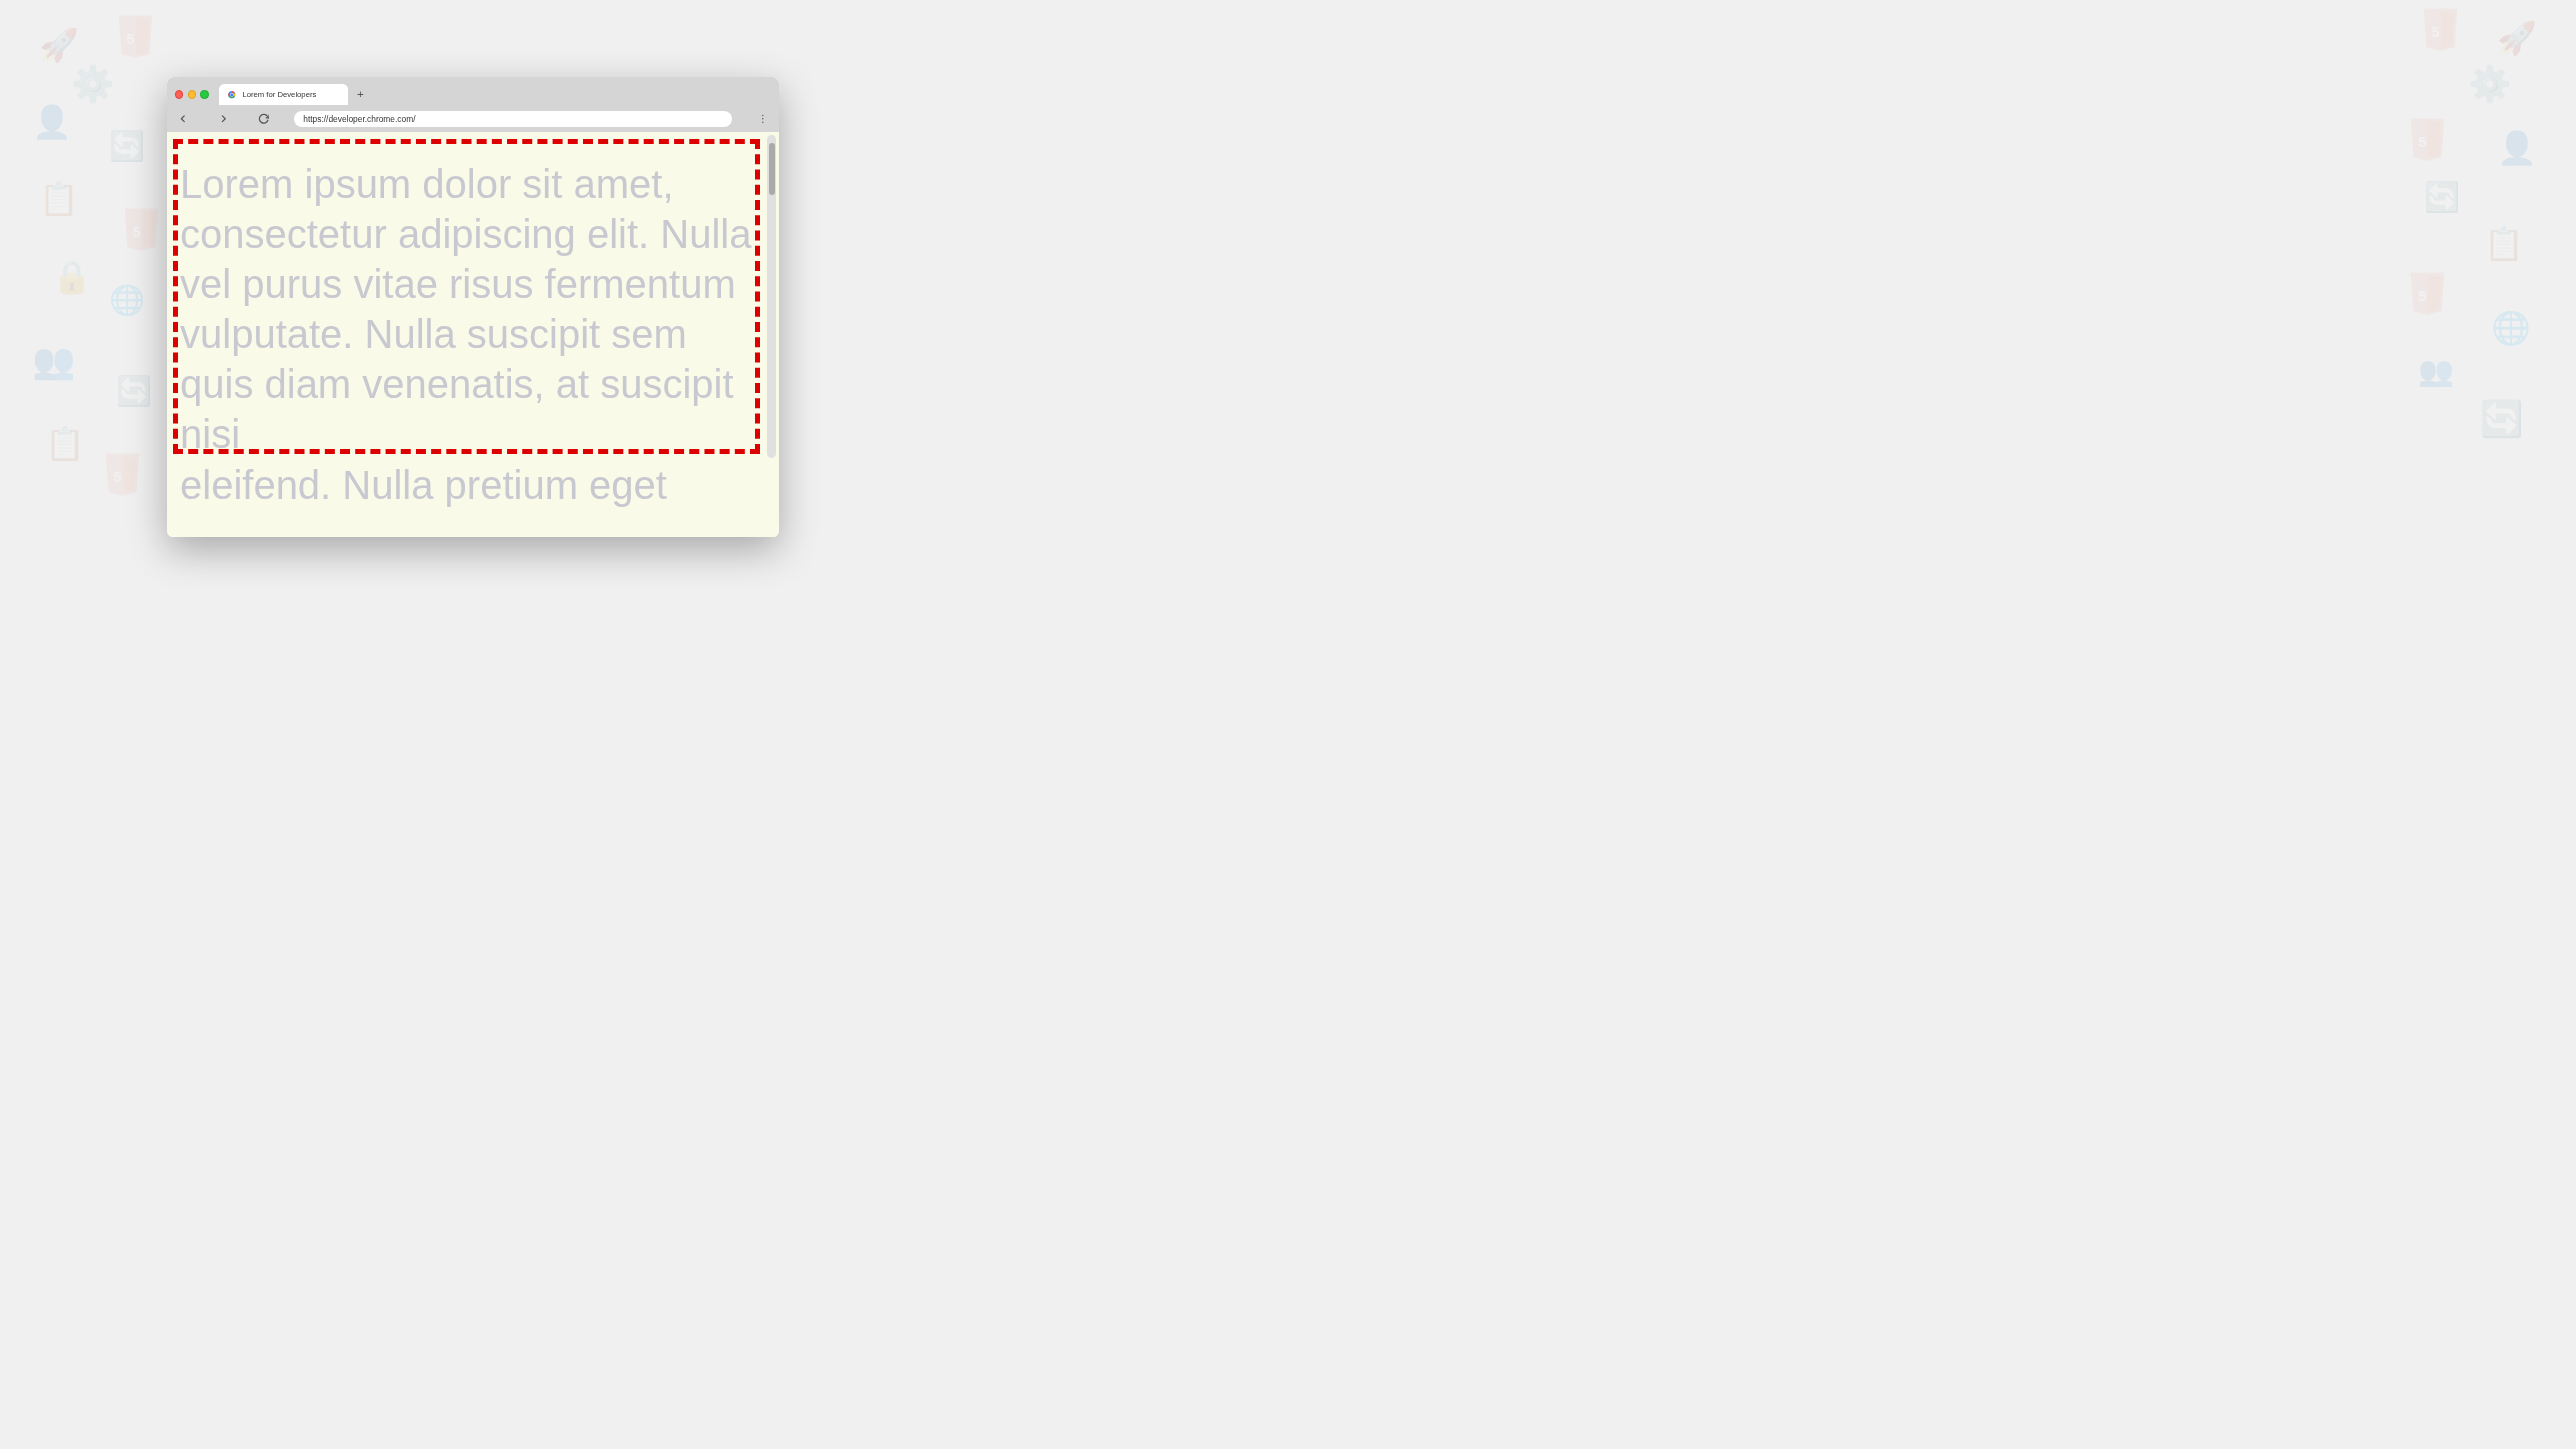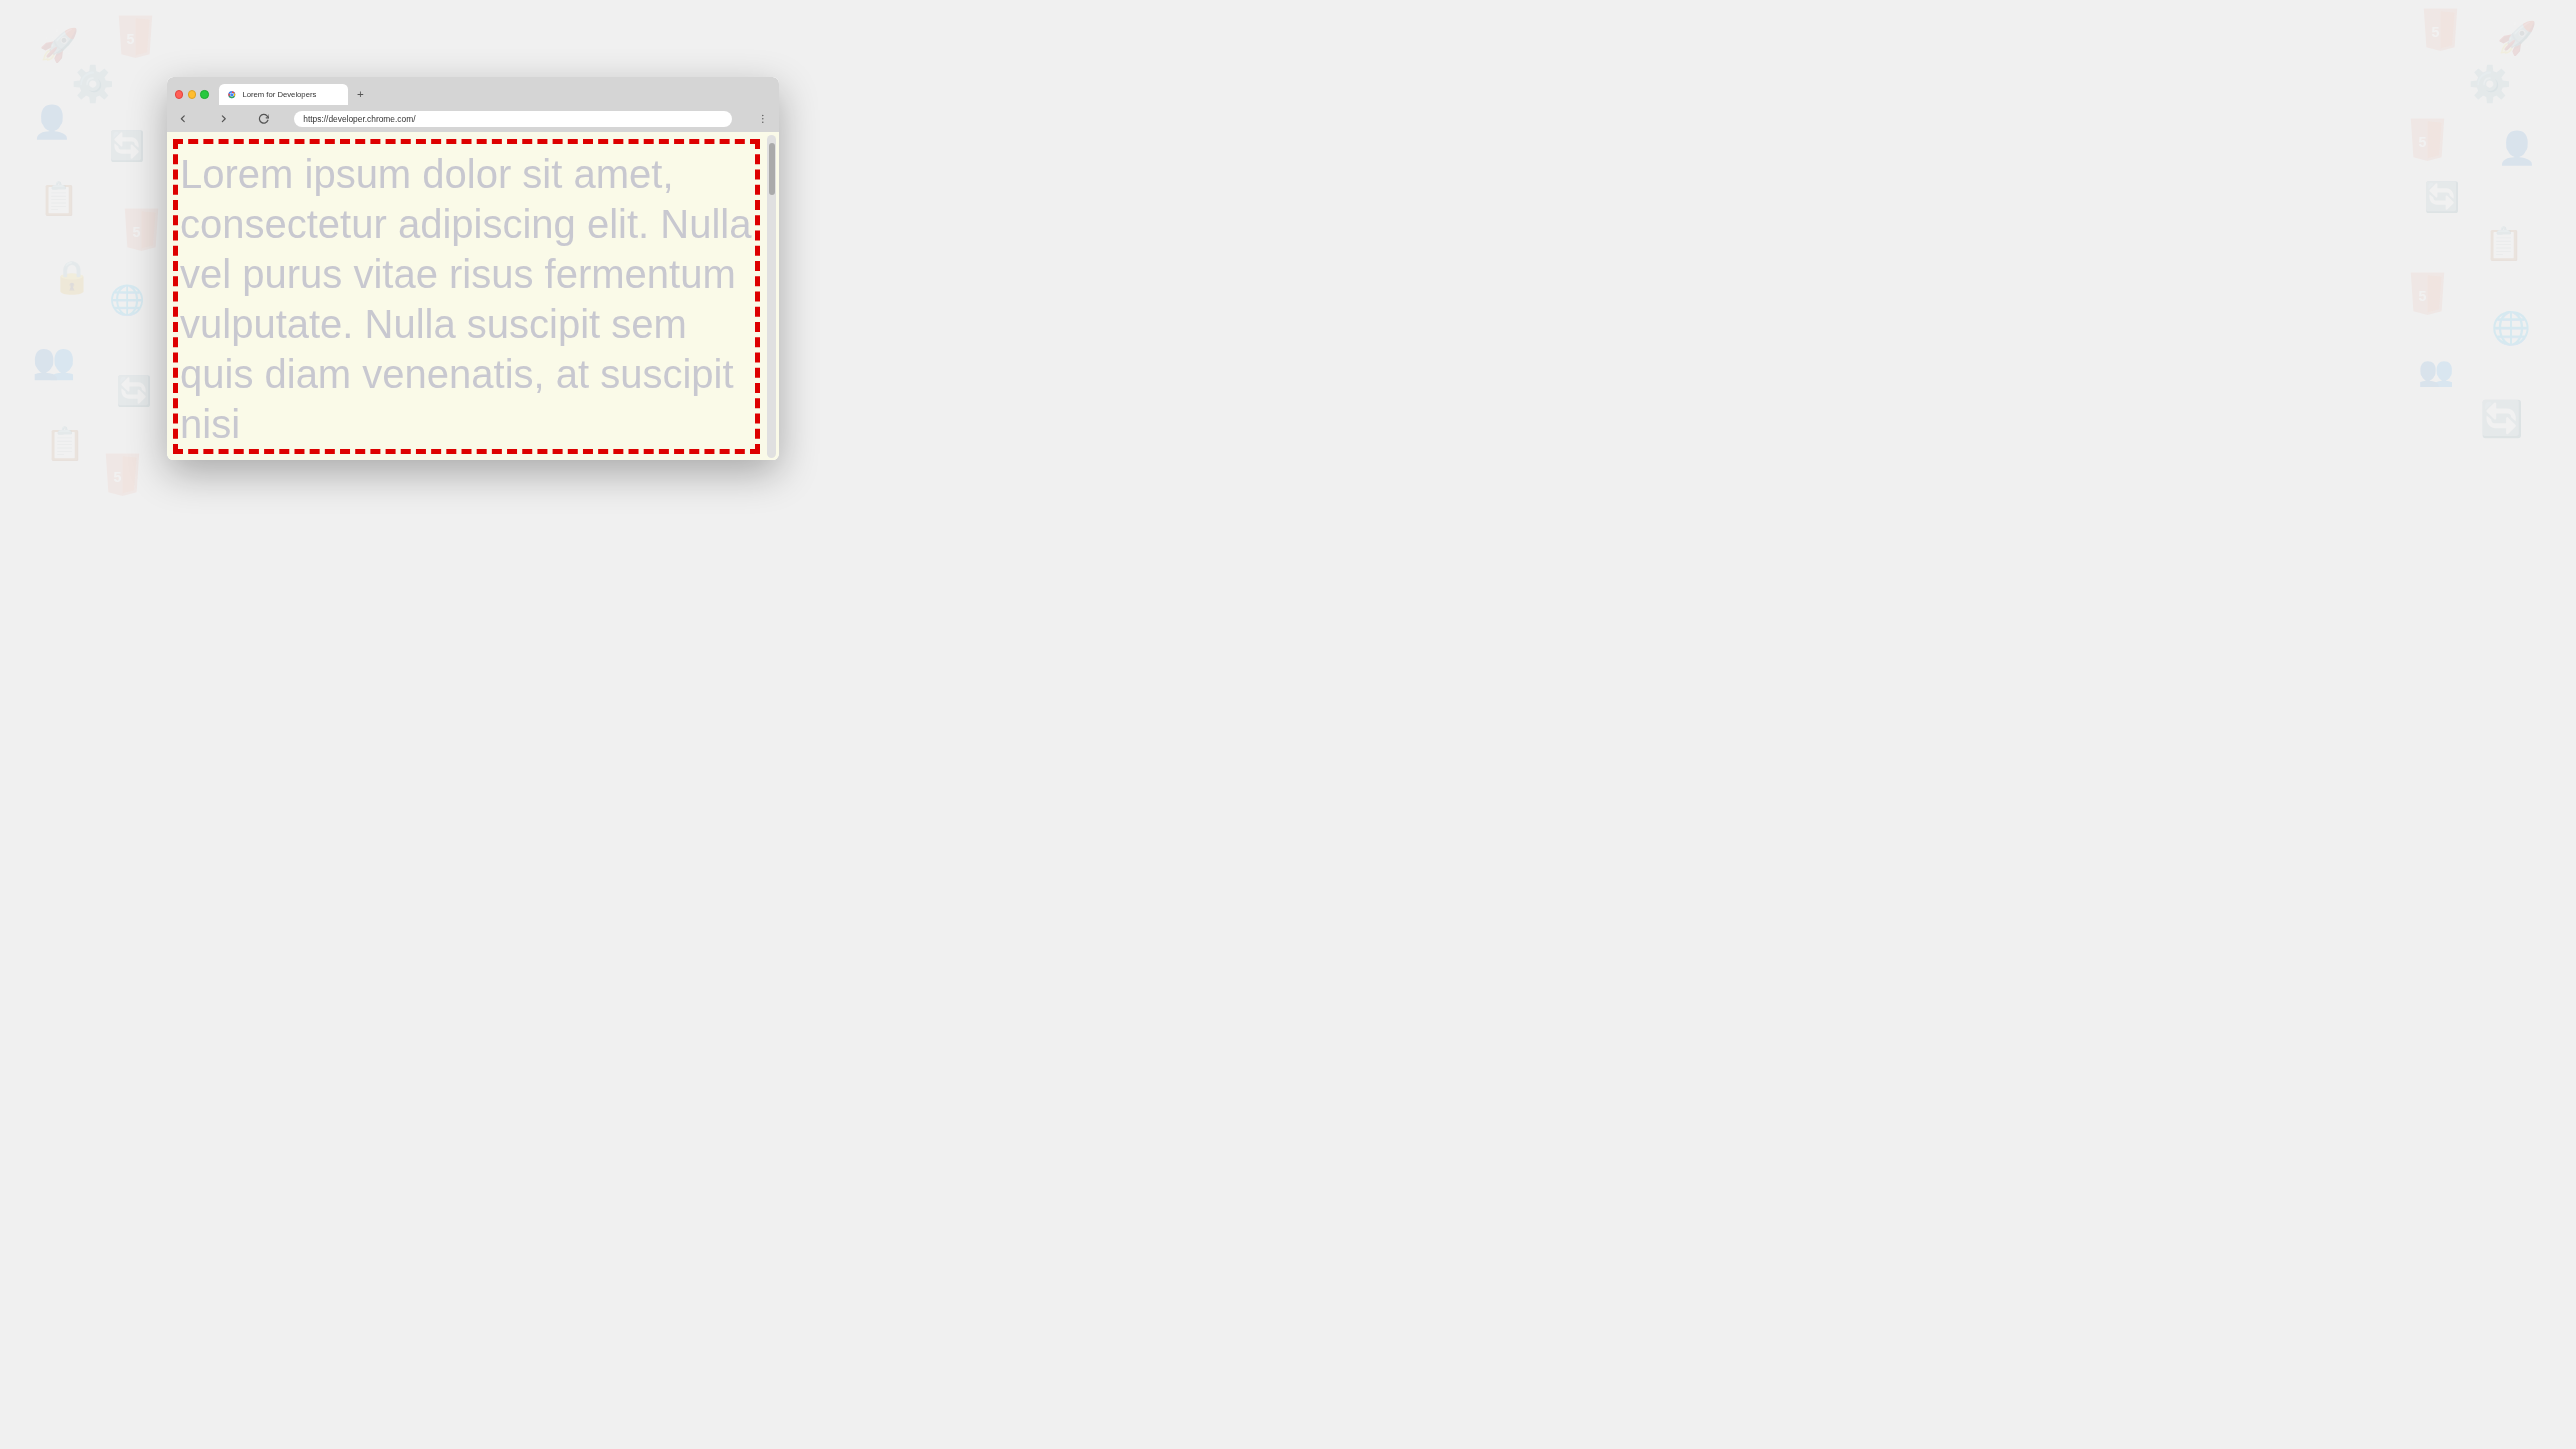--- a/index.html
+++ b/index.html
@@ -171,21 +171,21 @@
       left: 6.4px;
       right: 19.3px;
       bottom: 6.4px;
       border: 5.2px dashed #dd0000;
       z-index: 2;
       pointer-events: none;
     }
 
     .lorem-text {
       position: absolute;
-      top: 4px;
+      top: 14px;
       left: 0;
       right: 0;
       padding: 13px 19.3px 13px 13px;
       font-size: 40px;
       line-height: 1.25;
       color: #c8c8d0;
       font-weight: 400;
       z-index: 1;
     }
 
@@ -365,15 +365,18 @@
 
     <div class="lorem-text">
       Lorem ipsum dolor sit amet, consectetur adipiscing elit. Nulla vel purus vitae risus fermentum vulputate. Nulla suscipit sem quis diam venenatis, at suscipit nisi
     </div>
 
     <div class="scrollbar">
       <div class="scrollbar-thumb"></div>
     </div>
   </div>
 
+  <div class="below-fold">
+    eleifend. Nulla pretium eget
+  </div>
 
 </div>
 
 
 </body></html>

